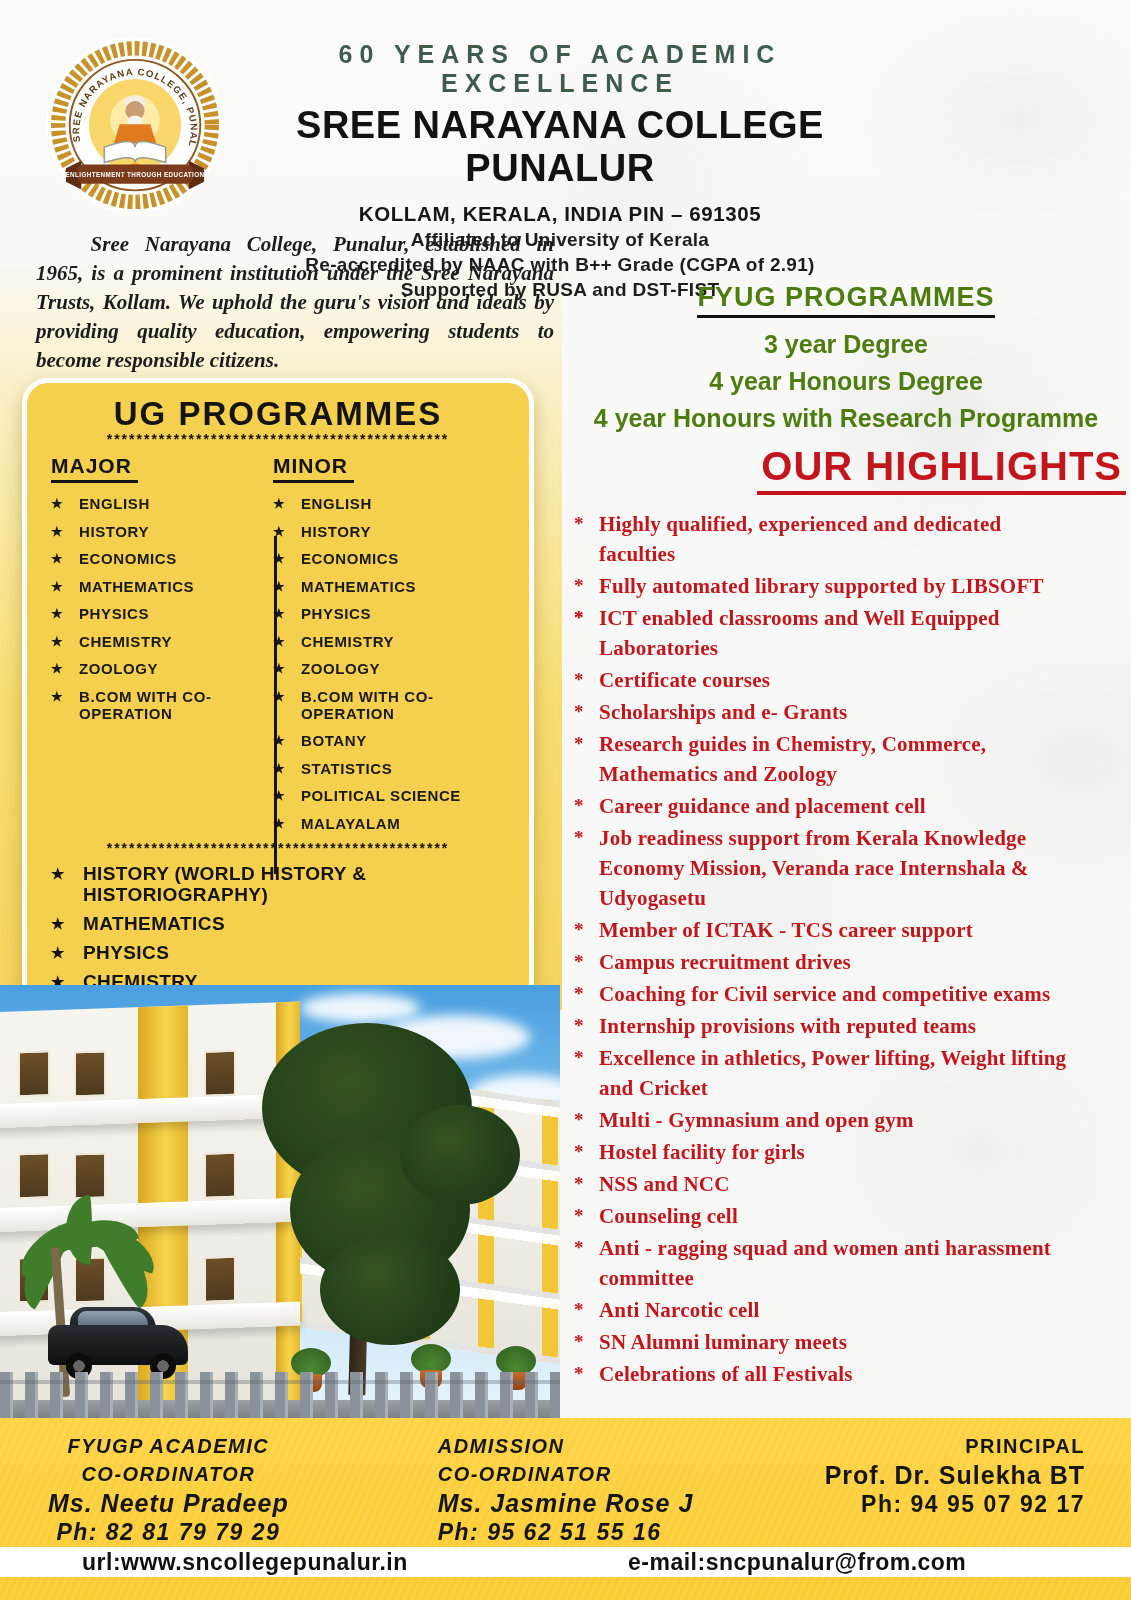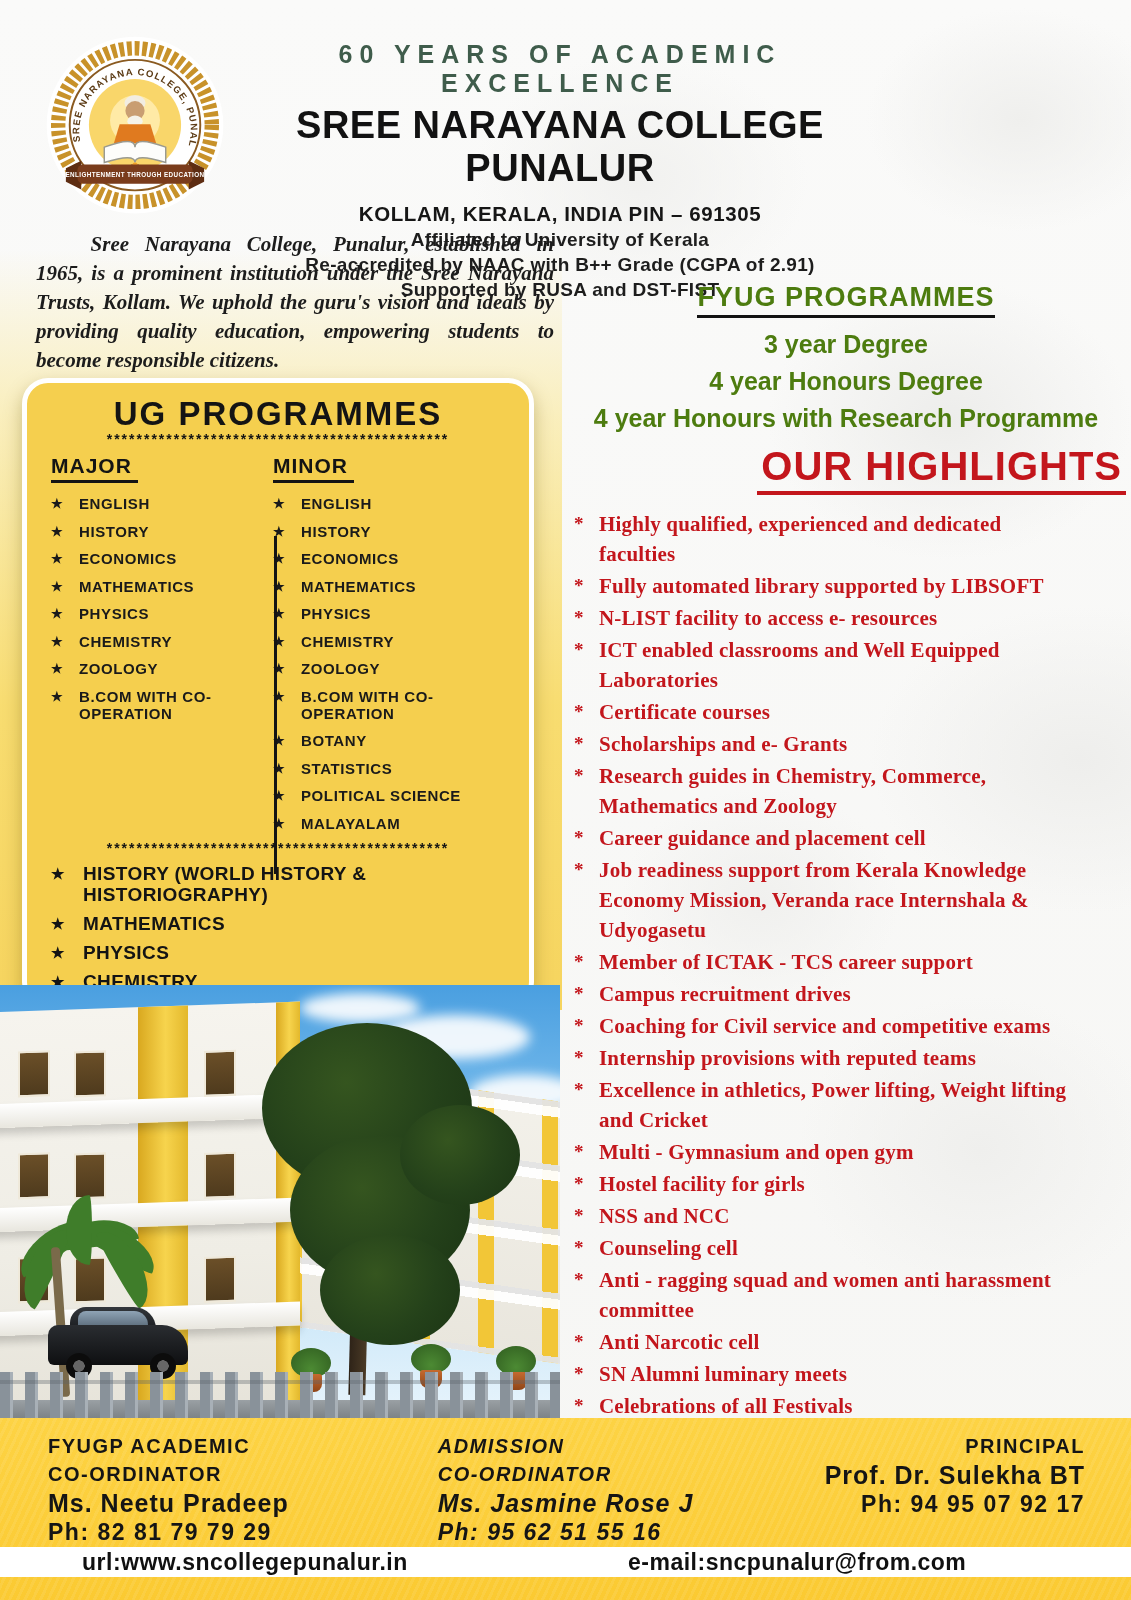--- a/index.html
+++ b/index.html
@@ -123,21 +123,21 @@
   .pot{position:absolute;width:22px;height:18px;background:linear-gradient(180deg,#c56a2e,#8f4518);border-radius:3px 3px 8px 8px;}
   .pt1{left:300px;bottom:26px;} .pt2{left:420px;bottom:30px;} .pt3{left:505px;bottom:28px;}
   .bush{position:absolute;width:40px;height:30px;background:radial-gradient(circle at 50% 70%,#4c8a33,#2f5c1f);border-radius:50%;}
   .b1{left:291px;bottom:40px;} .b2{left:411px;bottom:44px;} .b3{left:496px;bottom:42px;}
 
   
   .band{position:absolute;left:0;top:1418px;width:100%;height:182px;background:
     repeating-linear-gradient(115deg,rgba(255,255,255,.08) 0 3px,rgba(0,0,0,0) 3px 7px),
     linear-gradient(180deg,#fdd344 0%,#fbca32 100%);}
   .cblock{position:absolute;top:14px;color:#151515;}
-  .cleft{left:48px;text-align:left;}
+  .cleft{left:48px;text-align:center;font-style:italic;}
   .ccenter{left:50%;transform:translateX(-50%);font-style:italic;}
   .cright{right:46px;text-align:right;}
   .role{font-size:20px;font-weight:800;letter-spacing:1.5px;line-height:28px;}
   .cname{font-size:25px;font-weight:800;letter-spacing:1px;line-height:30px;}
   .cphone{font-size:23px;font-weight:800;letter-spacing:1.5px;line-height:29px;}
   .url-strip{position:absolute;left:0;top:1547px;width:100%;height:30px;background:#fff;
     font-size:23px;font-weight:800;line-height:30px;color:#101010;letter-spacing:.5px;}
   .url-strip .url{position:absolute;left:82px;}
   .url-strip .email{position:absolute;left:628px;}
 </style>
@@ -315,21 +315,21 @@
         <li>4 year Honours with Research Programme</li>
       </ul>
   </section>
 
   <section class="hl">
     <div class="hl-title-wrap"><h2 class="hl-title">OUR HIGHLIGHTS</h2></div>
     <ul class="hl-list">
 
     <li><span class="b">*</span><span>Highly qualified, experienced and dedicated faculties</span></li>
         <li><span class="b">*</span><span>Fully automated library supported by LIBSOFT</span></li>
-        <li><span class="b">*</span><span>N-LIST facility to access e- resources</span></li>
+        <li><span class="b">*</span></li>
         <li><span class="b">*</span><span>ICT enabled classrooms and Well Equipped Laboratories</span></li>
         <li><span class="b">*</span><span>Certificate courses</span></li>
         <li><span class="b">*</span><span>Scholarships and e- Grants</span></li>
         <li><span class="b">*</span><span>Research guides in Chemistry, Commerce, Mathematics and Zoology</span></li>
         <li><span class="b">*</span><span>Career guidance and placement cell</span></li>
         <li><span class="b">*</span><span>Job readiness support from Kerala Knowledge Economy Mission, Veranda race Internshala &amp; Udyogasetu</span></li>
         <li><span class="b">*</span><span>Member of ICTAK - TCS career support</span></li>
         <li><span class="b">*</span><span>Campus recruitment drives</span></li>
         <li><span class="b">*</span><span>Coaching for Civil service and competitive exams</span></li>
         <li><span class="b">*</span><span>Internship provisions with reputed teams</span></li>

